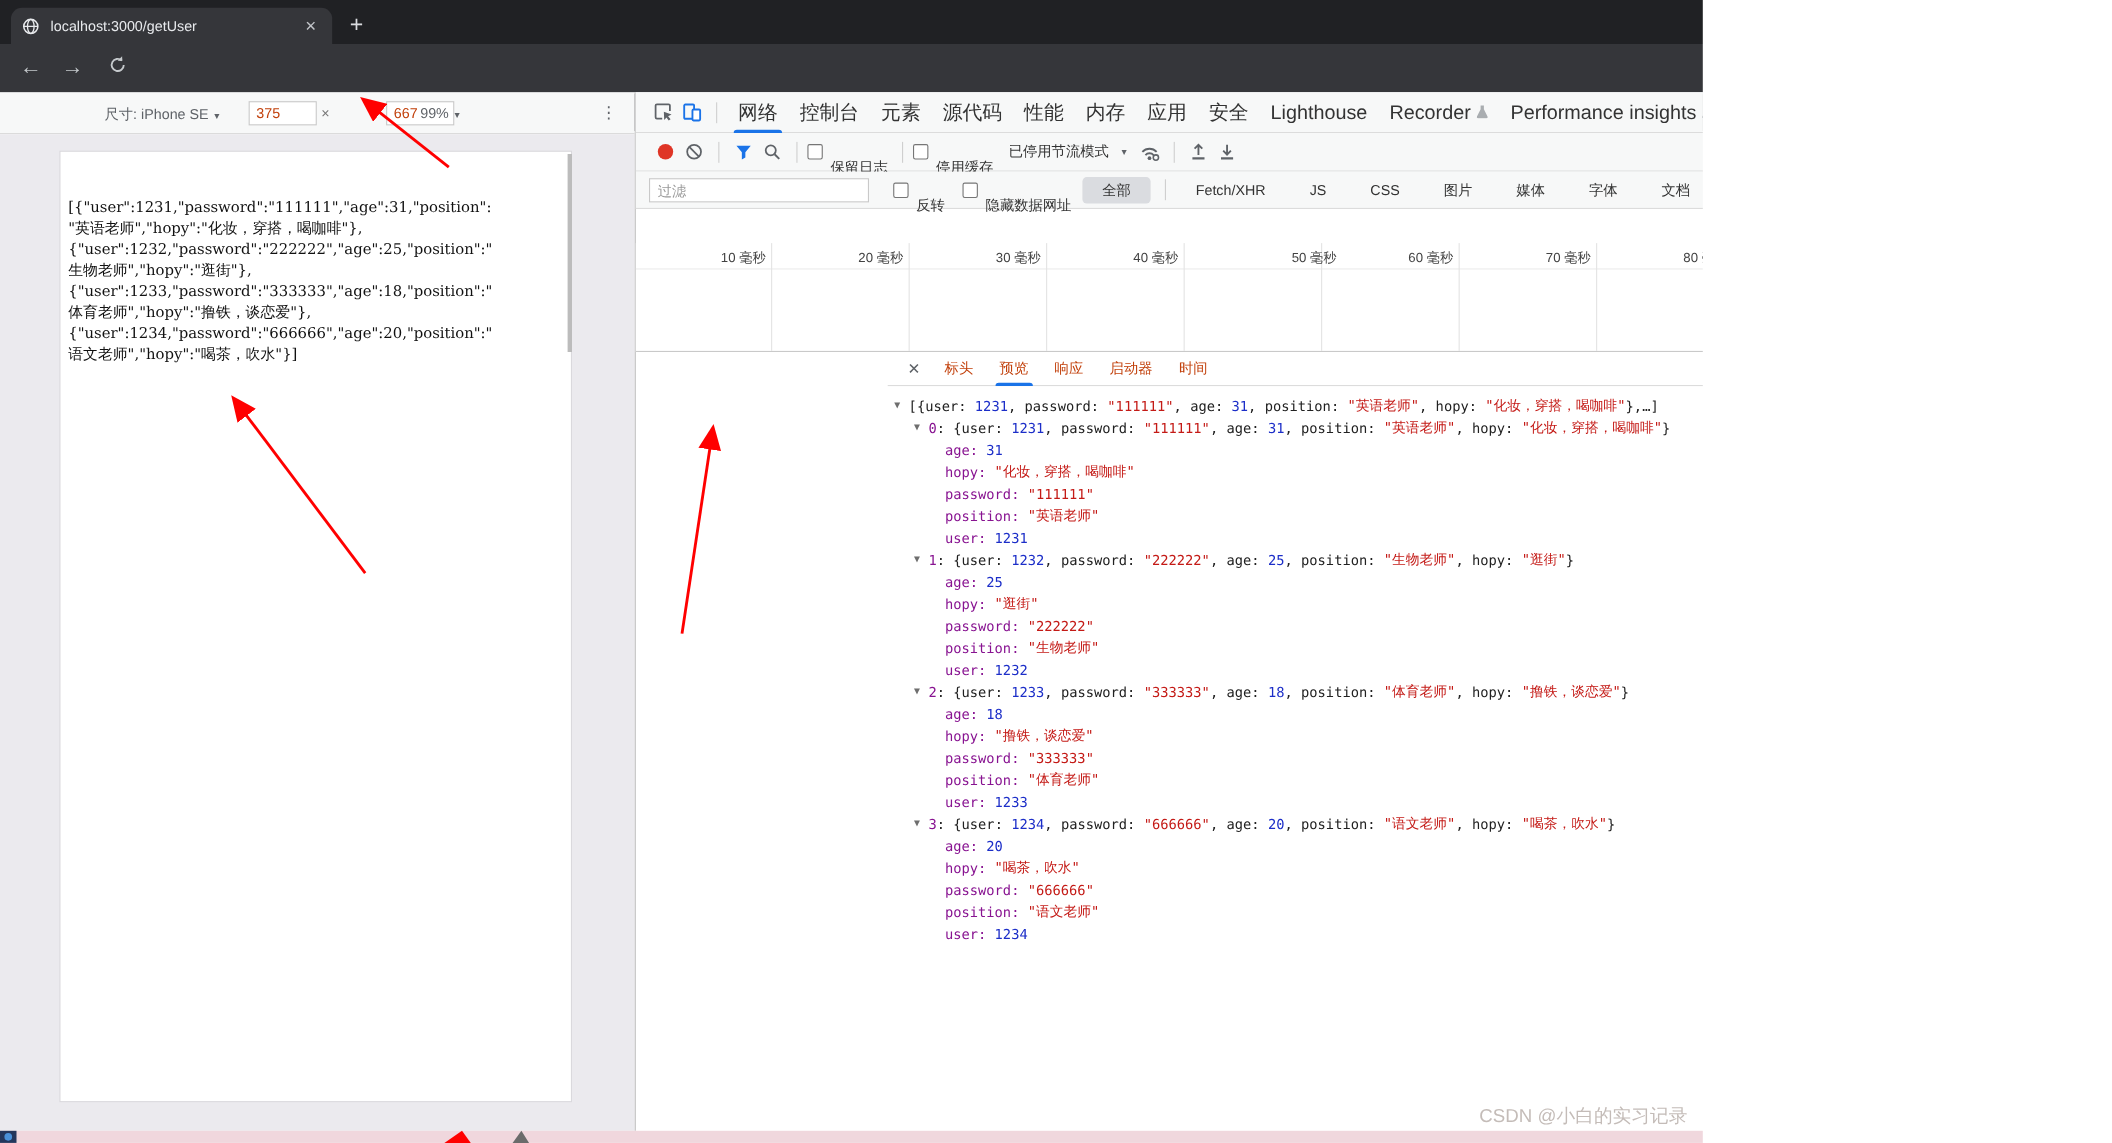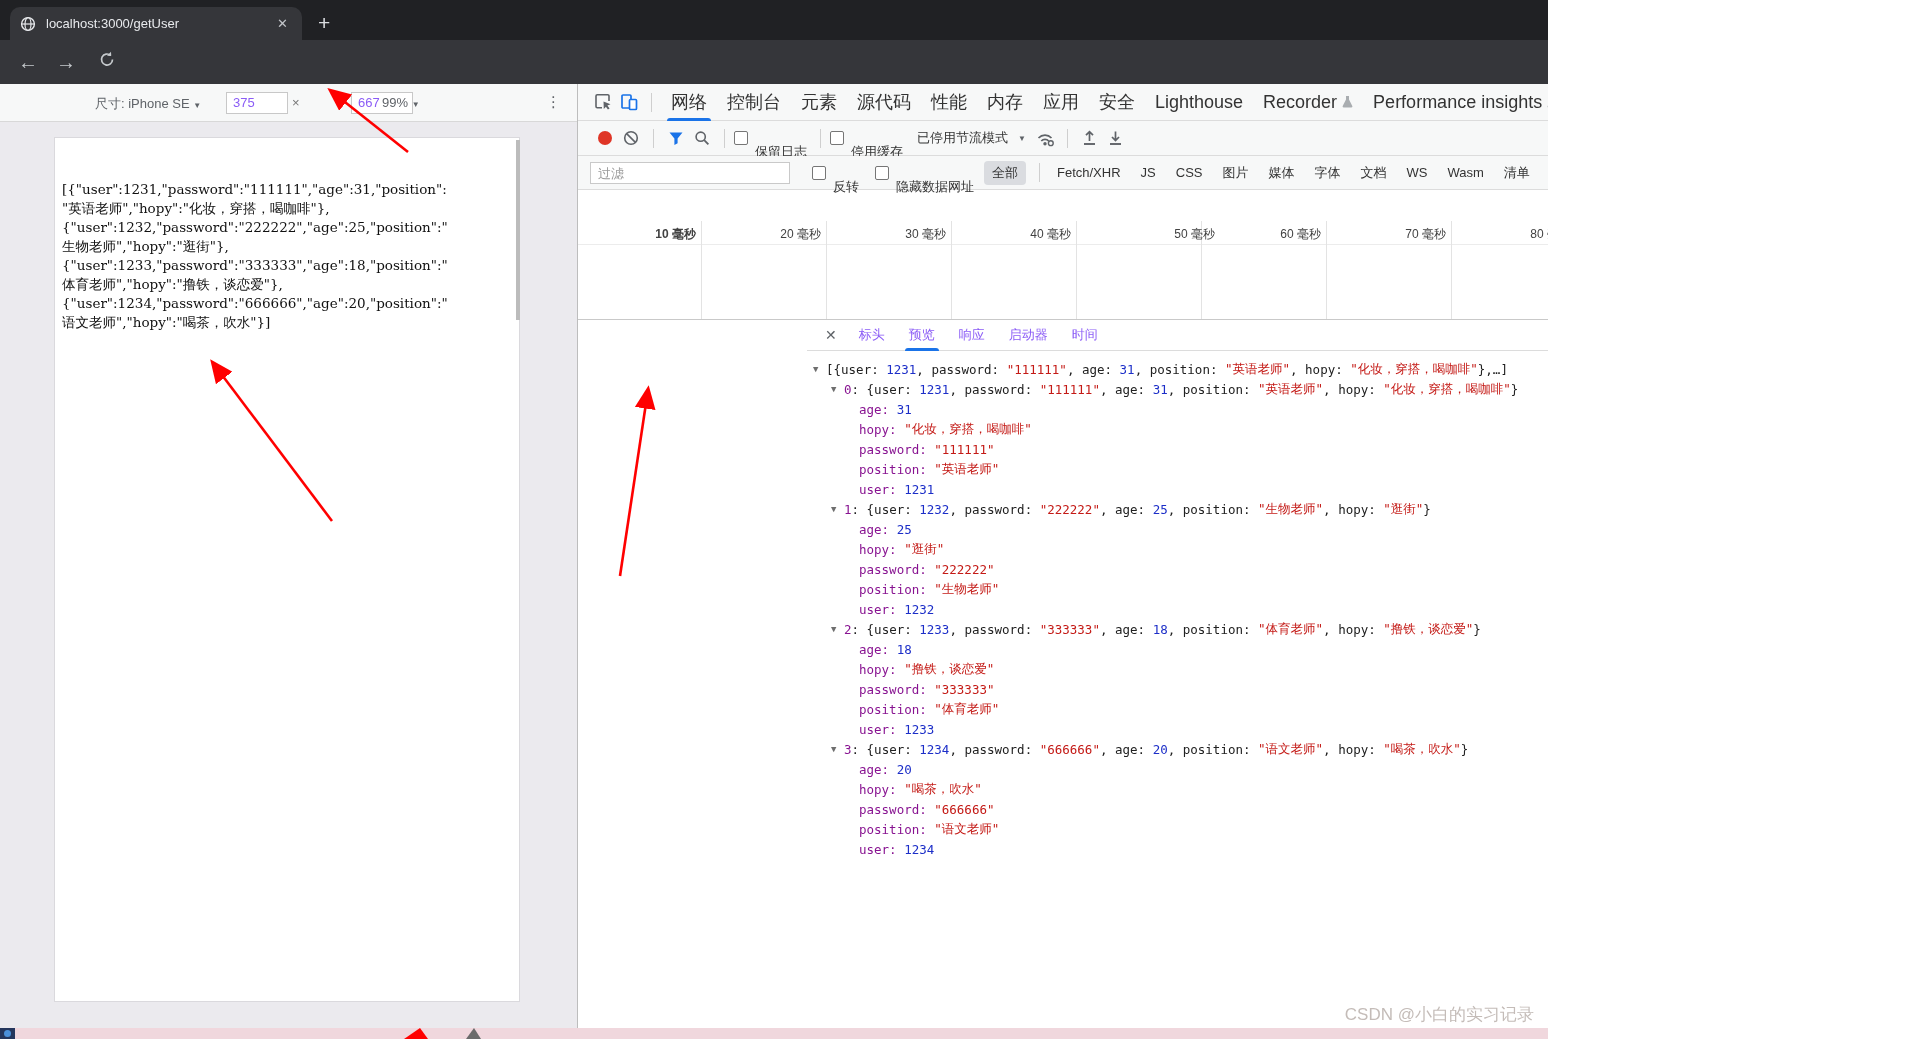--- a/index.html
+++ b/index.html
@@ -32,21 +32,21 @@
   .incog-label{color:#e8eaed;font-size:14px;}
   .updatebtn{position:absolute;left:1849px;top:45px;width:63px;height:33px;border:1.5px solid #ec9f93;
              border-radius:17px;display:flex;align-items:center;justify-content:center;gap:5px;background:rgba(242,139,130,.06);}
   .update-label{color:#f08b7e;font-size:14px;}
   .update-dots{color:#f08b7e;font-size:13px;}
 
   
   .devbar{position:absolute;left:0;top:84px;width:577px;height:38px;background:#f7f8f8;border-bottom:1px solid #d8d8d8;color:#5f6368;font-size:13px;}
   .devbar .lbl{position:absolute;left:95px;top:11px;}
   .devbar .caret{font-size:8px;color:#5f6368;}
-  .dim-box{position:absolute;top:8px;width:62px;height:22px;background:#fff;border:1px solid #c8c8c8;padding:2px 6px;color:#8b5cf6;}
+  .dim-box{position:absolute;top:8px;width:62px;height:22px;background:#fff;border:1px solid #c8c8c8;padding:2px 6px;color:#c2410c;}
   .times{position:absolute;left:292px;top:11px;color:#777;}
   .zoomsel{position:absolute;left:382px;top:11px;color:#5f6368;}
   .devbar .kebab{position:absolute;left:546px;top:9px;color:#5f6368;font-size:15px;}
   .canvas{position:absolute;left:0;top:122px;width:577px;height:906px;background:#ebeaee;}
   .minipage{position:absolute;left:55px;top:16px;width:464px;height:863px;background:#fff;box-shadow:0 0 0 1px rgba(0,0,0,.07);}
   .pg-scroll{position:absolute;right:-1px;top:2px;width:4px;height:180px;background:#bcbcbc;}
   .page-text{position:absolute;left:7px;top:42px;font-family:"DejaVu Serif","Liberation Serif",serif;
              font-size:13.5px;line-height:19px;color:#111;white-space:pre;}
 
   
@@ -62,42 +62,42 @@
   .flask{margin-left:5px;opacity:.65;}
   .dt-iconbtn{display:flex;align-items:center;justify-content:center;width:26px;height:26px;flex:none;}
   .rec-dot{width:14px;height:14px;border-radius:50%;background:#df3526;}
   .checkbox{width:14px;height:14px;border:1.5px solid #767676;border-radius:2px;background:#fff;flex:none;margin-right:7px;}
   .chk-label{color:#333;font-size:13px;white-space:nowrap;margin-top:28px;}
   .chk-group{display:flex;align-items:center;margin-right:4px;}
   .throttle{color:#333;font-size:13px;margin:0 4px 0 10px;white-space:nowrap;}
   .caret-sm{font-size:8px;color:#5f6368;margin:0 6px;}
   .filter-input{width:200px;height:22px;background:#fff;border:1px solid #c9c9c9;color:#9a9a9a;
                 font-size:13px;padding:2px 7px;margin-right:22px;flex:none;}
-  .chip{color:#333;font-size:13px;padding:3px 8px;border-radius:4px;margin-right:4px;white-space:nowrap;}
+  .chip{color:#333;font-size:13px;padding:3px 18px;border-radius:4px;margin-right:4px;white-space:nowrap;}
   .chip.sel{background:#dadce0;}
   .gear-right{position:absolute;right:14px;}
 
   .timeline{position:absolute;left:0;top:137px;width:100%;height:99px;background:#fff;border-bottom:1px solid #c9c9c9;overflow:hidden;}
   .tl-grid{position:absolute;top:0;bottom:0;width:1px;background:#e3e3e3;}
   .tl-label{position:absolute;top:5px;width:85px;text-align:right;font-size:12px;color:#424242;white-space:nowrap;}
   .tl-labelrow{position:absolute;left:0;top:0;width:100%;height:24px;border-bottom:1px solid #ececec;}
 
   .req-col{position:absolute;left:0;top:236px;bottom:0;width:228px;border-right:1px solid #c9c9c9;display:flex;flex-direction:column;background:#fff;}
   .req-header{height:31px;background:#f7f8f8;border-bottom:1px solid #dcdcdc;display:flex;align-items:center;padding-left:17px;font-size:13px;color:#333;flex:none;}
   .req-row{height:31px;background:#dedede;display:flex;align-items:center;padding-left:19px;font-size:13px;color:#202124;flex:none;}
   .doc-ic{width:13px;height:16px;background:#e8f0fe;border:1.5px solid #669df6;border-radius:2px;margin-right:8px;position:relative;flex:none;}
   .doc-ic::before{content:"";position:absolute;left:2px;right:2px;top:3px;height:1.5px;background:#669df6;box-shadow:0 4px 0 #669df6,0 8px 0 #669df6;}
   .req-spacer{flex:1;}
   .statusbar{height:26px;background:#f7f8f8;border-top:1px solid #cfcfcf;display:flex;align-items:center;padding-left:14px;font-size:12px;color:#454545;flex:none;white-space:nowrap;overflow:hidden;}
   .st-sep{width:1px;height:14px;background:#c9c9c9;margin:0 9px;flex:none;}
 
   .detail{position:absolute;left:229px;top:236px;right:0;bottom:0;background:#fff;}
   .detail-tabs{height:31px;border-bottom:1px solid #dcdcdc;display:flex;align-items:center;padding-left:8px;}
   .x-close{color:#5f6368;font-size:14px;padding:0 10px;}
-  .d-tab{position:relative;height:31px;display:flex;align-items:center;padding:0 12px;font-size:13px;color:#8b5cf6;white-space:nowrap;}
+  .d-tab{position:relative;height:31px;display:flex;align-items:center;padding:0 12px;font-size:13px;color:#c2410c;white-space:nowrap;}
   .d-tab.active::after{content:"";position:absolute;left:8px;right:8px;bottom:0;height:3px;background:#1a73e8;border-radius:3px 3px 0 0;}
   .tree{position:absolute;left:0;top:39px;right:0;bottom:0;font-family:"DejaVu Sans Mono","Liberation Mono",monospace;
         font-size:12.5px;color:#212121;}
   .trow{height:20px;display:flex;align-items:center;white-space:pre;}
   .tri{font-size:9px;color:#6e6e6e;width:13px;flex:none;}
   .k-prop{color:#881391;}
   .v-num{color:#1c2ec8;}
   .v-str{color:#c41a16;}
 
   
@@ -366,21 +366,21 @@
       <span class="chk-group" style="margin-left:12px;">
         <span class="checkbox"></span>
         <span class="chk-label">被屏蔽的请求</span>
       </span>
     </div>
 
 
     <div class="timeline" id="timeline">
       <div class="tl-labelrow"></div>
     <div class="tl-grid" style="left: 123px;"></div>
-        <div class="tl-label" style="left: 33px; font-weight: bold;">10 毫秒</div>
+        <div class="tl-label" style="left: 33px;">10 毫秒</div>
         <div class="tl-grid" style="left: 248px;"></div>
         <div class="tl-label" style="left: 158px;">20 毫秒</div>
         <div class="tl-grid" style="left: 373px;"></div>
         <div class="tl-label" style="left: 283px;">30 毫秒</div>
         <div class="tl-grid" style="left: 498px;"></div>
         <div class="tl-label" style="left: 408px;">40 毫秒</div>
         <div class="tl-grid" style="left: 623px;"></div>
         <div class="tl-label" style="left: 552px;">50 毫秒</div>
         <div class="tl-grid" style="left: 748px;"></div>
         <div class="tl-label" style="left: 658px;">60 毫秒</div>

